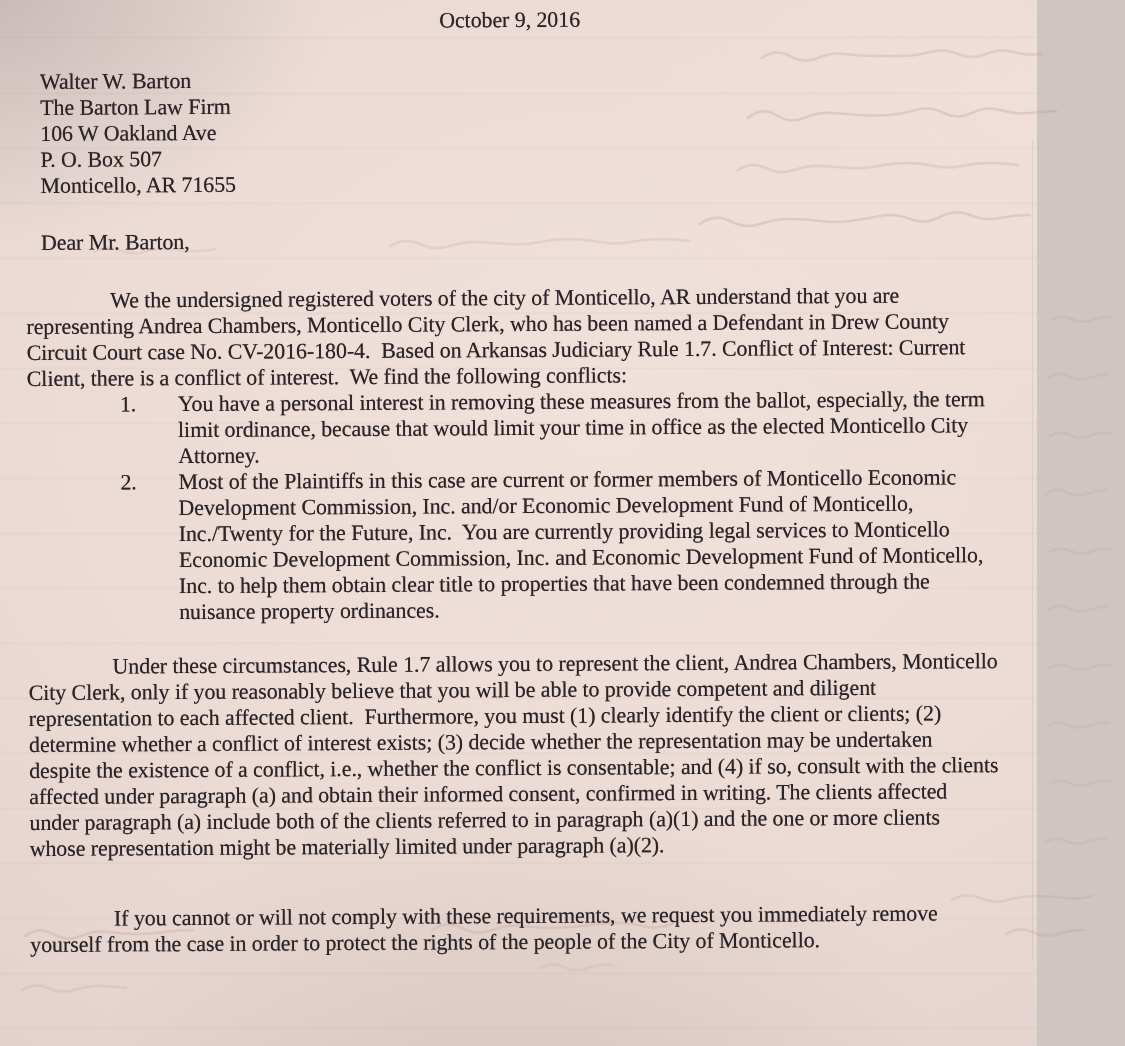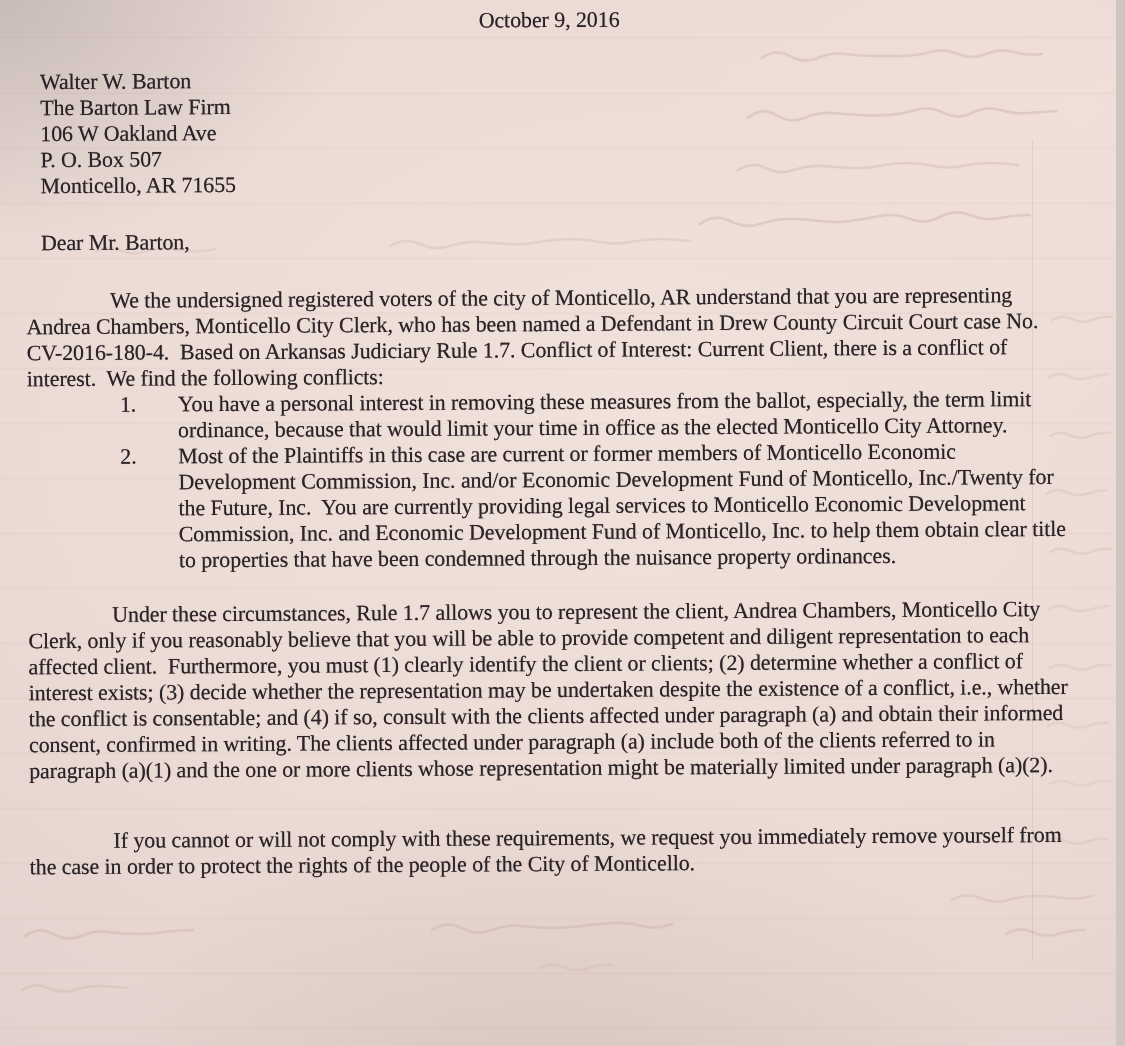--- a/index.html
+++ b/index.html
@@ -5,21 +5,21 @@
   html, body {
     margin: 0;
     padding: 0;
     width: 1125px;
     height: 1046px;
     overflow: hidden;
     background: #cfc5c2;
   }
   .photo {
     position: relative;
-    width: 1116px;
+    width: 1037px;
     height: 1046px;
     background:
       radial-gradient(45% 32% at 0% 0%, rgba(92,92,98,0.22), rgba(92,92,98,0) 72%),
       radial-gradient(55% 45% at 100% 8%, rgba(244,226,219,0.55), rgba(244,226,219,0) 75%),
       radial-gradient(60% 50% at 50% 108%, rgba(120,92,88,0.14), rgba(120,92,88,0) 70%),
       radial-gradient(130% 105% at 58% 40%, #f1e1db 0%, #ecdbd5 42%, #e3d2cd 70%, #d2c8c5 100%);
     font-family: "Liberation Serif", "DejaVu Serif", serif;
     color: #2a2327;
   }
   

